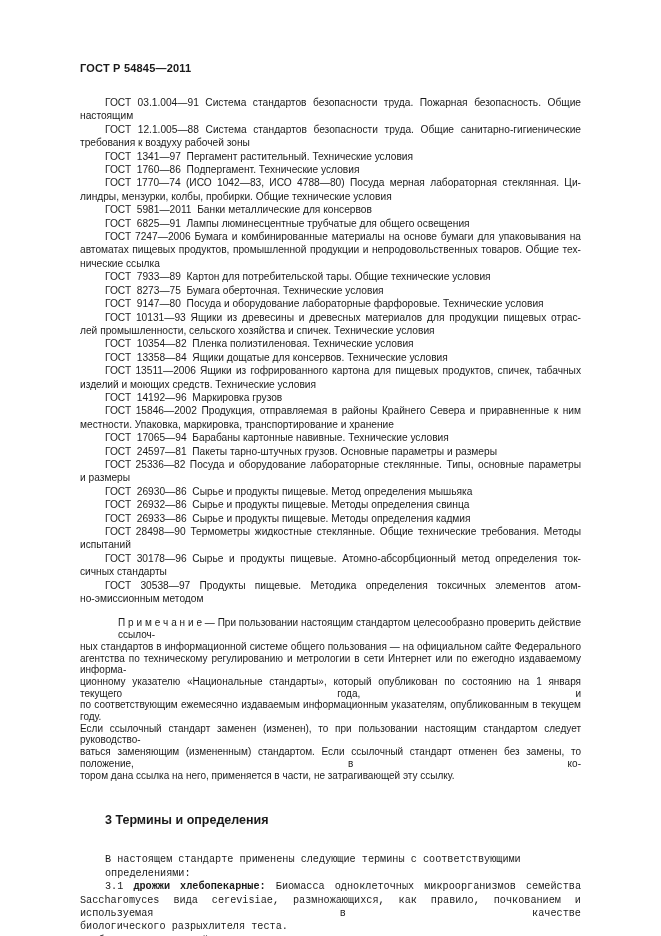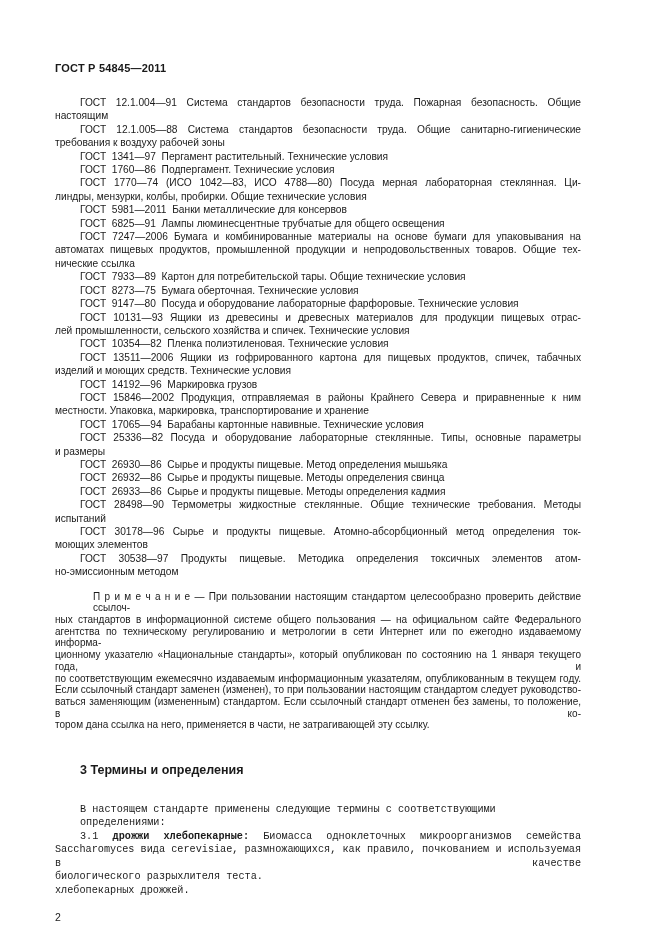--- a/index.html
+++ b/index.html
@@ -1,75 +1,77 @@
 <!DOCTYPE html>
 <html><head>
 <meta charset="utf-8">
 <style>
   html,body{margin:0;padding:0;}
   body{
     width:661px;height:936px;background:#ffffff;
     font-family:"Liberation Sans",sans-serif;color:#1a1a1a;
     overflow:hidden;
   }
-  .page{box-sizing:border-box;width:661px;height:936px;padding:62px 80px 0 55px;}
+  .page{box-sizing:border-box;width:661px;height:936px;padding:62px 80px 0 80px;}
   .doc-header{font-size:11px;font-weight:bold;line-height:13px;letter-spacing:.2px;}
   .refs{margin-top:21px;font-size:10.2px;line-height:13.4px;}
   .note{margin-top:12px;font-size:10px;line-height:11.7px;}
   .terms{font-size:10.2px;line-height:13.4px;}
   .section-heading{margin-top:32px;padding-left:25px;font-size:12.5px;font-weight:bold;line-height:15px;}
   .terms{margin-top:25px;font-family:Liberation Mono, monospace;}
   .ln{white-space:pre-wrap;}
   .lnj{text-align:justify;text-align-last:justify;white-space:normal;}
   .ind{padding-left:25px;}
   .note .ind{padding-left:38px;}
   .b{font-weight:bold;}
   .page-number{margin-top:14px;font-size:10.5px;line-height:13px;}
 </style>
 </head>
 <body>
 
 <div class="page">
   <div class="doc-header">ГОСТ Р 54845—2011</div>
 
   <div class="refs">
-      <div class="lnj ind">ГОСТ  12.1.004—91  Система стандартов безопасности труда. Пожарная безопасность. Общие</div>
+      <div class="lnj ind">ГОСТ  03.1.004—91  Система стандартов безопасности труда. Пожарная безопасность. Общие</div>
       <div class="ln">настоящим</div>
       <div class="lnj ind">ГОСТ  12.1.005—88  Система стандартов безопасности труда. Общие санитарно-гигиенические</div>
       <div class="ln">требования к воздуху рабочей зоны</div>
       <div class="ln ind">ГОСТ  1341—97  Пергамент растительный. Технические условия</div>
       <div class="ln ind">ГОСТ  1760—86  Подпергамент. Технические условия</div>
       <div class="lnj ind">ГОСТ  1770—74 (ИСО 1042—83, ИСО 4788—80)  Посуда мерная лабораторная стеклянная. Ци-</div>
       <div class="ln">линдры, мензурки, колбы, пробирки. Общие технические условия</div>
       <div class="ln ind">ГОСТ  5981—2011  Банки металлические для консервов</div>
       <div class="ln ind">ГОСТ  6825—91  Лампы люминесцентные трубчатые для общего освещения</div>
       <div class="lnj ind">ГОСТ  7247—2006  Бумага и комбинированные материалы на основе бумаги для упаковывания на</div>
       <div class="lnj">автоматах пищевых продуктов, промышленной продукции и непродовольственных товаров. Общие тех-</div>
       <div class="ln">нические ссылка</div>
       <div class="ln ind">ГОСТ  7933—89  Картон для потребительской тары. Общие технические условия</div>
       <div class="ln ind">ГОСТ  8273—75  Бумага оберточная. Технические условия</div>
       <div class="ln ind">ГОСТ  9147—80  Посуда и оборудование лабораторные фарфоровые. Технические условия</div>
       <div class="lnj ind">ГОСТ  10131—93  Ящики из древесины и древесных материалов для продукции пищевых отрас-</div>
       <div class="ln">лей промышленности, сельского хозяйства и спичек. Технические условия</div>
       <div class="ln ind">ГОСТ  10354—82  Пленка полиэтиленовая. Технические условия</div>
+      <div class="ln ind">ГОСТ  13358—84  Ящики дощатые для консервов. Технические условия</div>
       <div class="lnj ind">ГОСТ  13511—2006  Ящики из гофрированного картона для пищевых продуктов, спичек, табачных</div>
       <div class="ln">изделий и моющих средств. Технические условия</div>
       <div class="ln ind">ГОСТ  14192—96  Маркировка грузов</div>
       <div class="lnj ind">ГОСТ  15846—2002  Продукция, отправляемая в районы Крайнего Севера и приравненные к ним</div>
       <div class="ln">местности. Упаковка, маркировка, транспортирование и хранение</div>
       <div class="ln ind">ГОСТ  17065—94  Барабаны картонные навивные. Технические условия</div>
+      <div class="ln ind">ГОСТ  24597—81  Пакеты тарно-штучных грузов. Основные параметры и размеры</div>
       <div class="lnj ind">ГОСТ  25336—82  Посуда и оборудование лабораторные стеклянные. Типы, основные параметры</div>
       <div class="ln">и размеры</div>
       <div class="ln ind">ГОСТ  26930—86  Сырье и продукты пищевые. Метод определения мышьяка</div>
       <div class="ln ind">ГОСТ  26932—86  Сырье и продукты пищевые. Методы определения свинца</div>
       <div class="ln ind">ГОСТ  26933—86  Сырье и продукты пищевые. Методы определения кадмия</div>
       <div class="lnj ind">ГОСТ  28498—90  Термометры жидкостные стеклянные. Общие технические требования. Методы</div>
       <div class="ln">испытаний</div>
       <div class="lnj ind">ГОСТ  30178—96  Сырье и продукты пищевые. Атомно-абсорбционный метод определения ток-</div>
-      <div class="ln">моющих элементов</div>
+      <div class="ln">сичных стандарты</div>
       <div class="lnj ind">ГОСТ  30538—97  Продукты пищевые. Методика определения токсичных элементов атом-</div>
       <div class="ln">но-эмиссионным методом</div>
     </div>
 
   <div class="note">
       <div class="lnj ind">П р и м е ч а н и е — При пользовании настоящим стандартом целесообразно проверить действие ссылоч-</div>
       <div class="lnj">ных стандартов в информационной системе общего пользования — на официальном сайте Федерального</div>
       <div class="lnj">агентства по техническому регулированию и метрологии в сети Интернет или по ежегодно издаваемому информа-</div>
       <div class="lnj">ционному указателю «Национальные стандарты», который опубликован по состоянию на 1 января текущего года, и</div>
       <div class="lnj">по соответствующим ежемесячно издаваемым информационным указателям, опубликованным в текущем году.</div>

